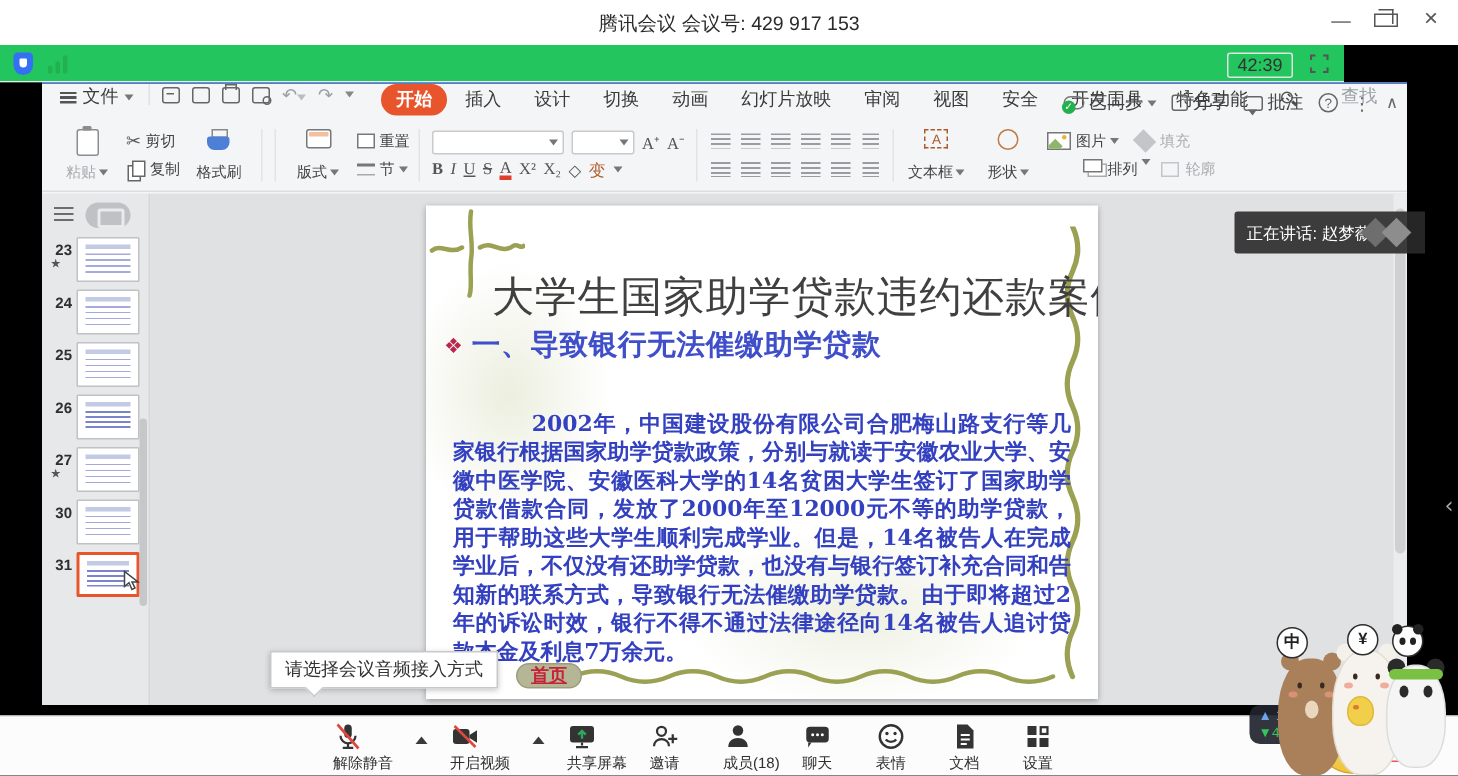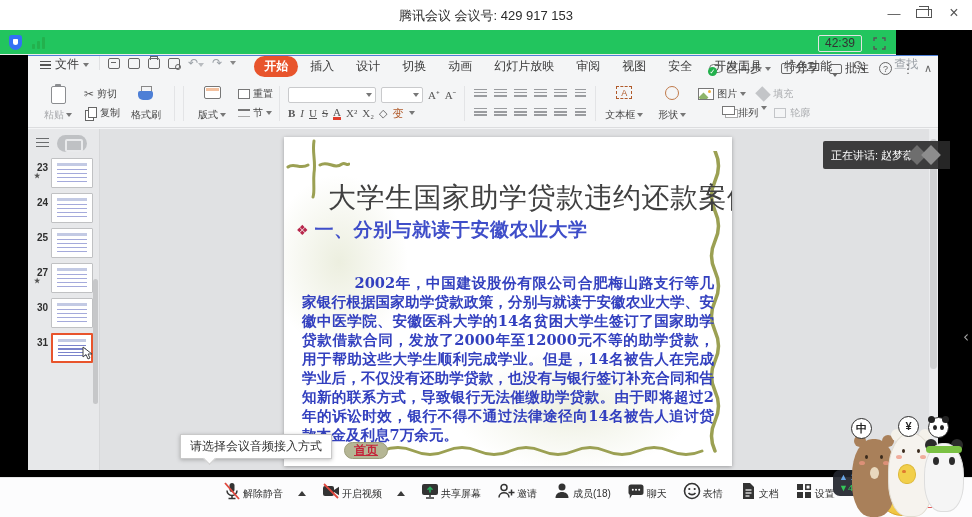--- a/index.html
+++ b/index.html
@@ -151,21 +151,21 @@
   .toast .d1{right:26px;top:7px;background:#6e6e6e;}
   .toast .d2{right:12px;top:7px;background:#8d8d8d;}
   .chev{position:absolute;right:3px;top:273px;color:#a5a5a5;font-size:15px;z-index:40;font-family:"DejaVu Sans",sans-serif;}
   .tip{position:absolute;left:180px;top:434px;background:#fff;border:1px solid #c9c9c9;box-shadow:0 1px 4px rgba(0,0,0,.25);
        font-size:12px;color:#333;padding:3px 9px;z-index:80;white-space:nowrap;}
   .tip:after{content:"";position:absolute;left:24px;bottom:-5px;width:8px;height:8px;background:#fff;border-right:1px solid #c9c9c9;border-bottom:1px solid #c9c9c9;transform:rotate(45deg);}
 
   
   .mt-bottom{position:absolute;bottom:0;left:0;width:972px;height:40px;background:#fcfcfd;border-top:1px solid #e6e6e6;z-index:30;}
   .btnrow{position:absolute;left:222px;top:3px;display:flex;align-items:flex-start;gap:15px;}
-  .mbtn{display:flex;flex-direction:row;align-items:flex-end;gap:1px;font-size:10px;color:#2f2f2f;min-width:34px;}
+  .mbtn{display:flex;flex-direction:column;align-items:flex-start;gap:1px;font-size:10px;color:#2f2f2f;min-width:34px;}
   .mbtn svg{display:block;}
   .caretbtn{width:0;height:0;border-left:4px solid transparent;border-right:4px solid transparent;border-bottom:5px solid #3a3a3a;margin-top:10px;}
 
   
   .stats{position:absolute;left:833px;top:470px;background:rgba(33,36,45,.92);border-radius:7px;padding:2px 7px 2px 6px;z-index:64;font-size:9px;line-height:11px;white-space:nowrap;}
   .stats .up{color:#6aa7e8;}
   .stats .dn{color:#35c759;}
   .endbtn{position:absolute;left:905px;top:486px;width:46px;height:22px;border:1px solid #e25757;border-radius:4px;
           background:rgba(255,255,255,.9);z-index:62;color:#d94040;font-size:12px;text-align:right;padding:3px 6px 0 0;}
   .badge{position:absolute;width:21px;height:21px;background:#fff;border:1.5px solid #2e2e2e;border-radius:50%;z-index:75;
@@ -401,20 +401,24 @@
           </div>
           <div class="thumbrow">
             <span class="tnum"><span>24</span></span>
             <span class="thumb"></span>
           </div>
           <div class="thumbrow">
             <span class="tnum"><span>25</span></span>
             <span class="thumb"></span>
           </div>
           <div class="thumbrow">
+            <span class="tnum"><span>26</span></span>
+            <span class="thumb dense"></span>
+          </div>
+          <div class="thumbrow">
             <span class="tnum"><span>27</span><span class="st">★</span></span>
             <span class="thumb"></span>
           </div>
           <div class="thumbrow">
             <span class="tnum"><span>30</span></span>
             <span class="thumb"></span>
           </div>
           <div class="thumbrow sel">
             <span class="tnum"><span>31</span></span>
             <span class="thumb dense">
@@ -438,21 +442,21 @@
             </svg>
             <svg width="16" height="306" viewBox="0 0 16 306" style="position:absolute;right:10px;top:14px;">
               <path d="M9 0 Q16 15 9 30 Q2 45 9 60 Q16 75 9 90 Q2 105 9 120 Q16 135 9 150 Q2 165 9 180 Q16 195 9 210 Q2 225 9 240 Q16 255 9 270 Q2 285 9 300" fill="none" stroke="#9ba053" stroke-width="3.5" stroke-linecap="round"></path>
             </svg>
             <svg width="330" height="14" viewBox="0 0 330 14" style="position:absolute;left:98px;bottom:8px;">
               <path d="M0 7 Q16 0 32 7 Q48 14 64 7 Q80 0 96 7 Q112 14 128 7 Q144 0 160 7 Q176 14 192 7 Q208 0 224 7 Q240 14 256 7 Q272 0 288 7 Q304 14 320 7" fill="none" stroke="#9ba053" stroke-width="3" stroke-linecap="round"></path>
             </svg>
             <div class="sl-title">大学生国家助学贷款违约还款案例</div>
             <div class="sl-head">
               <span class="mk">❖</span>
-              <span class="tx">一、分别与就读于安徽农业大学</span>
+              <span class="tx">一、导致银行无法催缴助学贷款</span>
             </div>
             <div class="sl-body">2002年，中国建设股份有限公司合肥梅山路支行等几家银行根据国家助学贷款政策，分别与就读于安徽农业大学、安徽中医学院、安徽医科大学的14名贫困大学生签订了国家助学贷款借款合同，发放了2000年至12000元不等的助学贷款，用于帮助这些大学生顺利完成学业。但是，14名被告人在完成学业后，不仅没有还助学贷款，也没有与银行签订补充合同和告知新的联系方式，导致银行无法催缴助学贷款。由于即将超过2年的诉讼时效，银行不得不通过法律途径向14名被告人追讨贷款本金及利息7万余元。</div>
             <span class="home-pill">首页</span>
           </div>
           <div class="vtrack">
               <span class="vthumb"></span>
             </div>
         </div>
       </div>
     </div>

